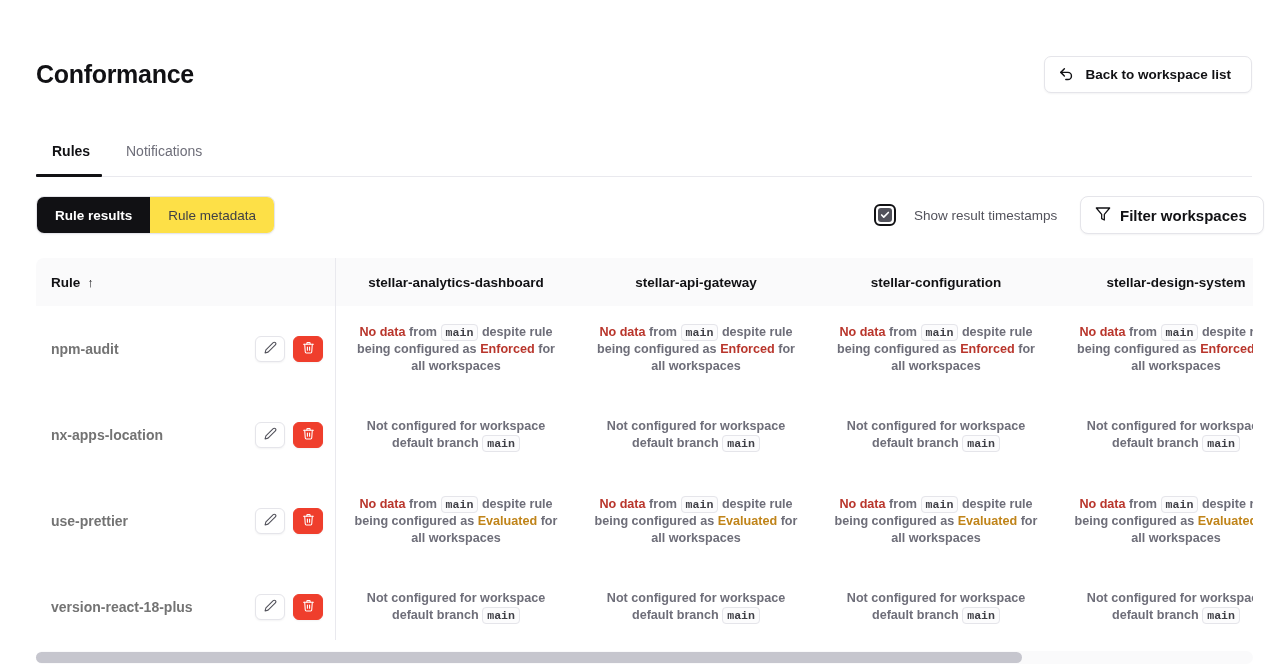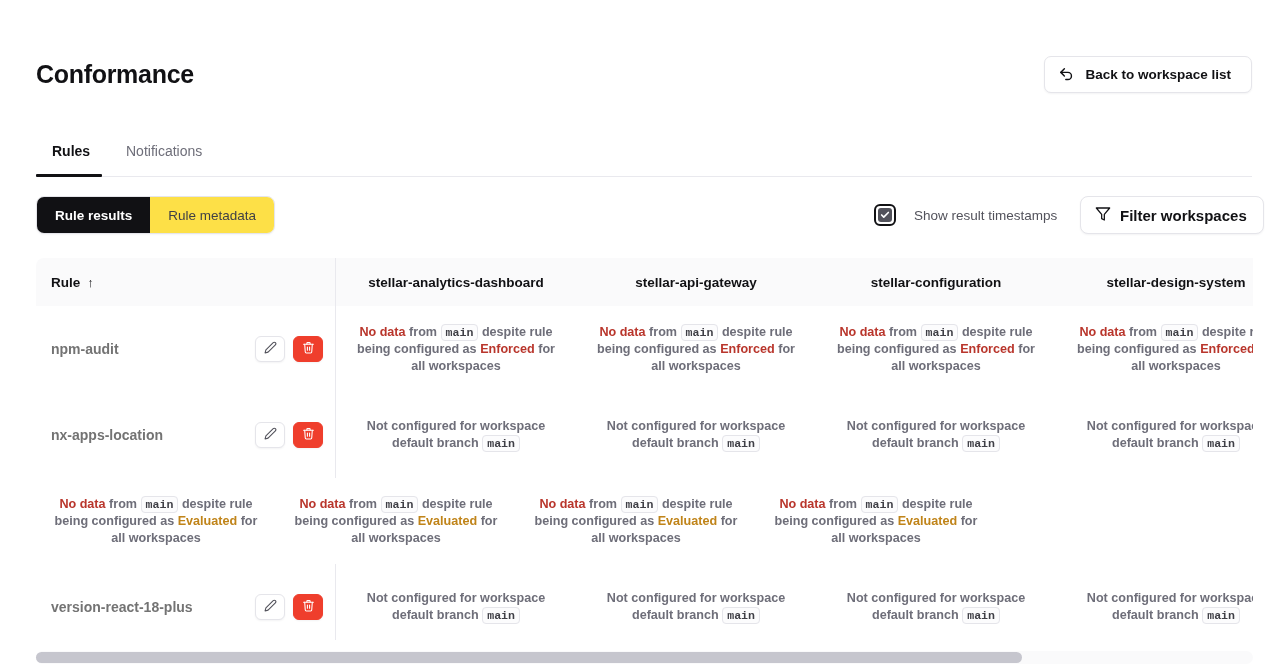--- a/index.html
+++ b/index.html
@@ -296,20 +296,38 @@
               <span class="cell-text">Not configured for workspace default branch <span class="code">main</span></span>
             </div>
             <div class="td-ws">
               <span class="cell-text">Not configured for workspace default branch <span class="code">main</span></span>
             </div>
             <div class="td-ws">
               <span class="cell-text">Not configured for workspace default branch <span class="code">main</span></span>
             </div>
           </div>
           <div class="trow">
+            <div class="td-rule">
+              <span class="rule-name">use-prettier</span>
+              <span class="row-actions">
+                <button class="icon-btn">
+                  <span><svg width="13" height="13" viewBox="0 0 24 24" fill="none" stroke="#52525b" stroke-width="2" stroke-linecap="round" stroke-linejoin="round">
+                      <path d="M17 3a2.8 2.8 0 1 1 4 4L7.5 20.5 2 22l1.5-5.5z"></path>
+                    </svg></span>
+                </button>
+                <button class="icon-btn icon-btn-danger">
+                  <span><svg width="13" height="13" viewBox="0 0 24 24" fill="none" stroke="#ffffff" stroke-width="2" stroke-linecap="round" stroke-linejoin="round">
+                      <polyline points="3,6 5,6 21,6"></polyline>
+                      <path d="M19 6l-1 14a2 2 0 0 1-2 2H8a2 2 0 0 1-2-2L5 6"></path>
+                      <path d="M10 11v6M14 11v6"></path>
+                      <path d="M9 6V4a1 1 0 0 1 1-1h4a1 1 0 0 1 1 1v2"></path>
+                    </svg></span>
+                </button>
+              </span>
+            </div>
             <div class="td-ws">
               <span class="cell-text"><span class="t-red">No data</span> from <span class="code">main</span> despite rule being configured as <span class="t-amber">Evaluated</span> for all workspaces</span>
             </div>
             <div class="td-ws">
               <span class="cell-text"><span class="t-red">No data</span> from <span class="code">main</span> despite rule being configured as <span class="t-amber">Evaluated</span> for all workspaces</span>
             </div>
             <div class="td-ws">
               <span class="cell-text"><span class="t-red">No data</span> from <span class="code">main</span> despite rule being configured as <span class="t-amber">Evaluated</span> for all workspaces</span>
             </div>
             <div class="td-ws">

